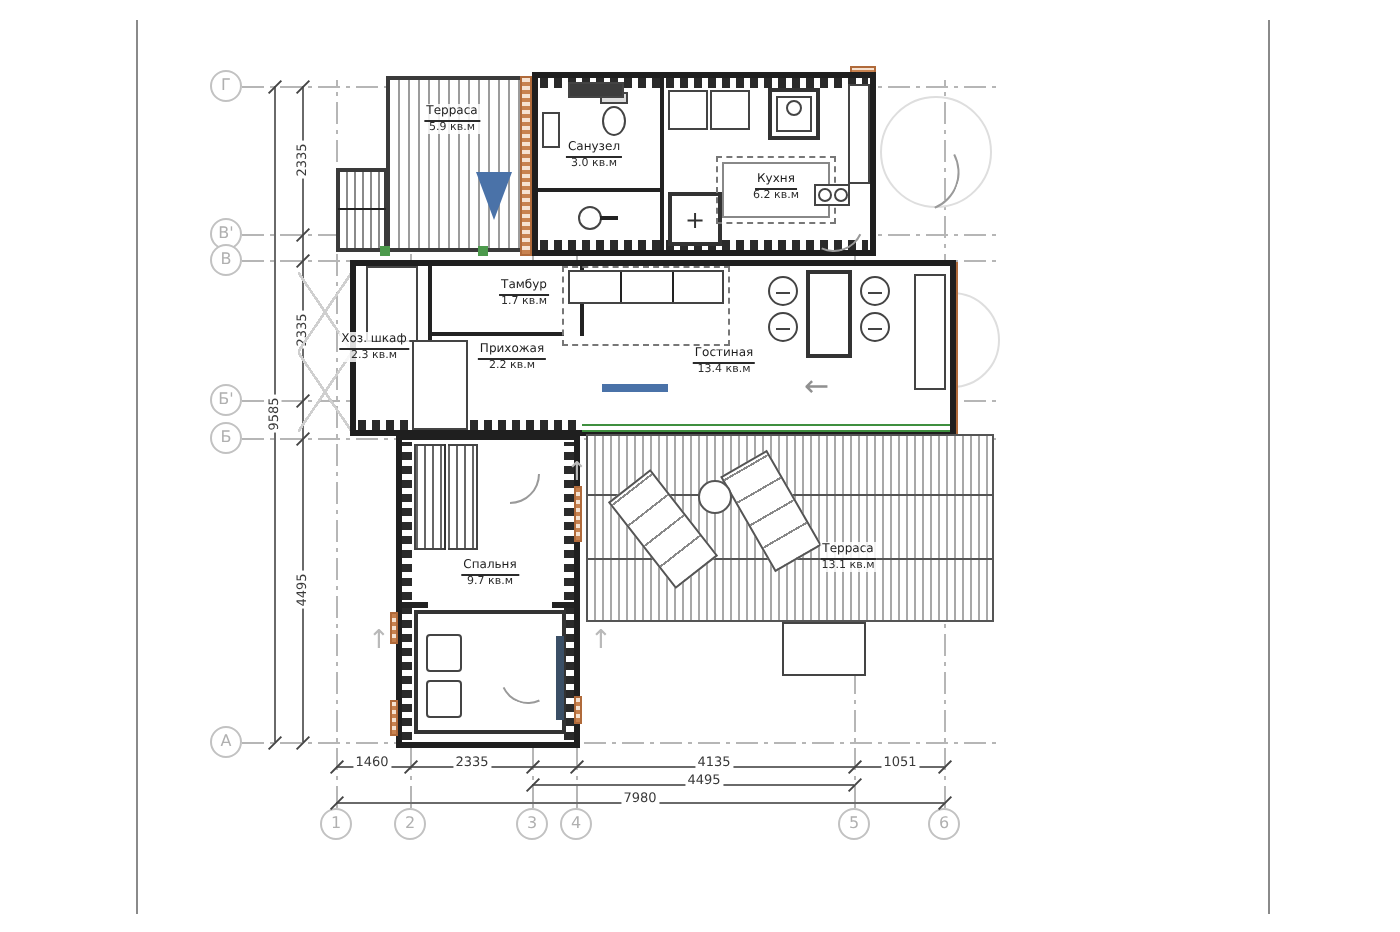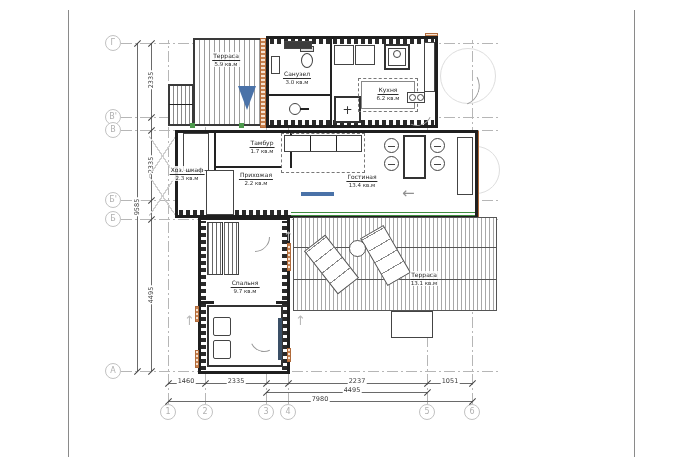--- a/index.html
+++ b/index.html
@@ -122,21 +122,21 @@
   <div class="tick" style="left:262px;top:383px"></div>
   <div class="tick" style="left:284px;top:383px"></div>
   <div class="tick" style="left:423px;top:383px"></div>
   <div class="tick" style="left:468px;top:383px"></div>
   <div class="tick" style="left:262px;top:392px"></div>
   <div class="tick" style="left:423px;top:392px"></div>
   <div class="tick" style="left:164px;top:401px"></div>
   <div class="tick" style="left:468px;top:401px"></div>
   <div class="lbl" style="left:186px;top:378px">1460</div>
   <div class="lbl" style="left:236px;top:378px">2335</div>
-  <div class="lbl" style="left:357px;top:378px">2237</div>
+  <div class="lbl" style="left:357px;top:378px">4135</div>
   <div class="lbl" style="left:450px;top:378px">1051</div>
   <div class="lbl" style="left:352px;top:387px">4495</div>
   <div class="lbl" style="left:320px;top:396px">7980</div>
 
   <div class="tree" style="left:440px;top:48px;width:56px;height:56px"></div>
   <div class="tree" style="left:452px;top:146px;width:48px;height:48px"></div>
 
   <div class="xbrace" style="left:149px;top:136px;width:27px;height:40px"></div>
   <div class="xbrace" style="left:149px;top:176px;width:27px;height:40px"></div>
 

